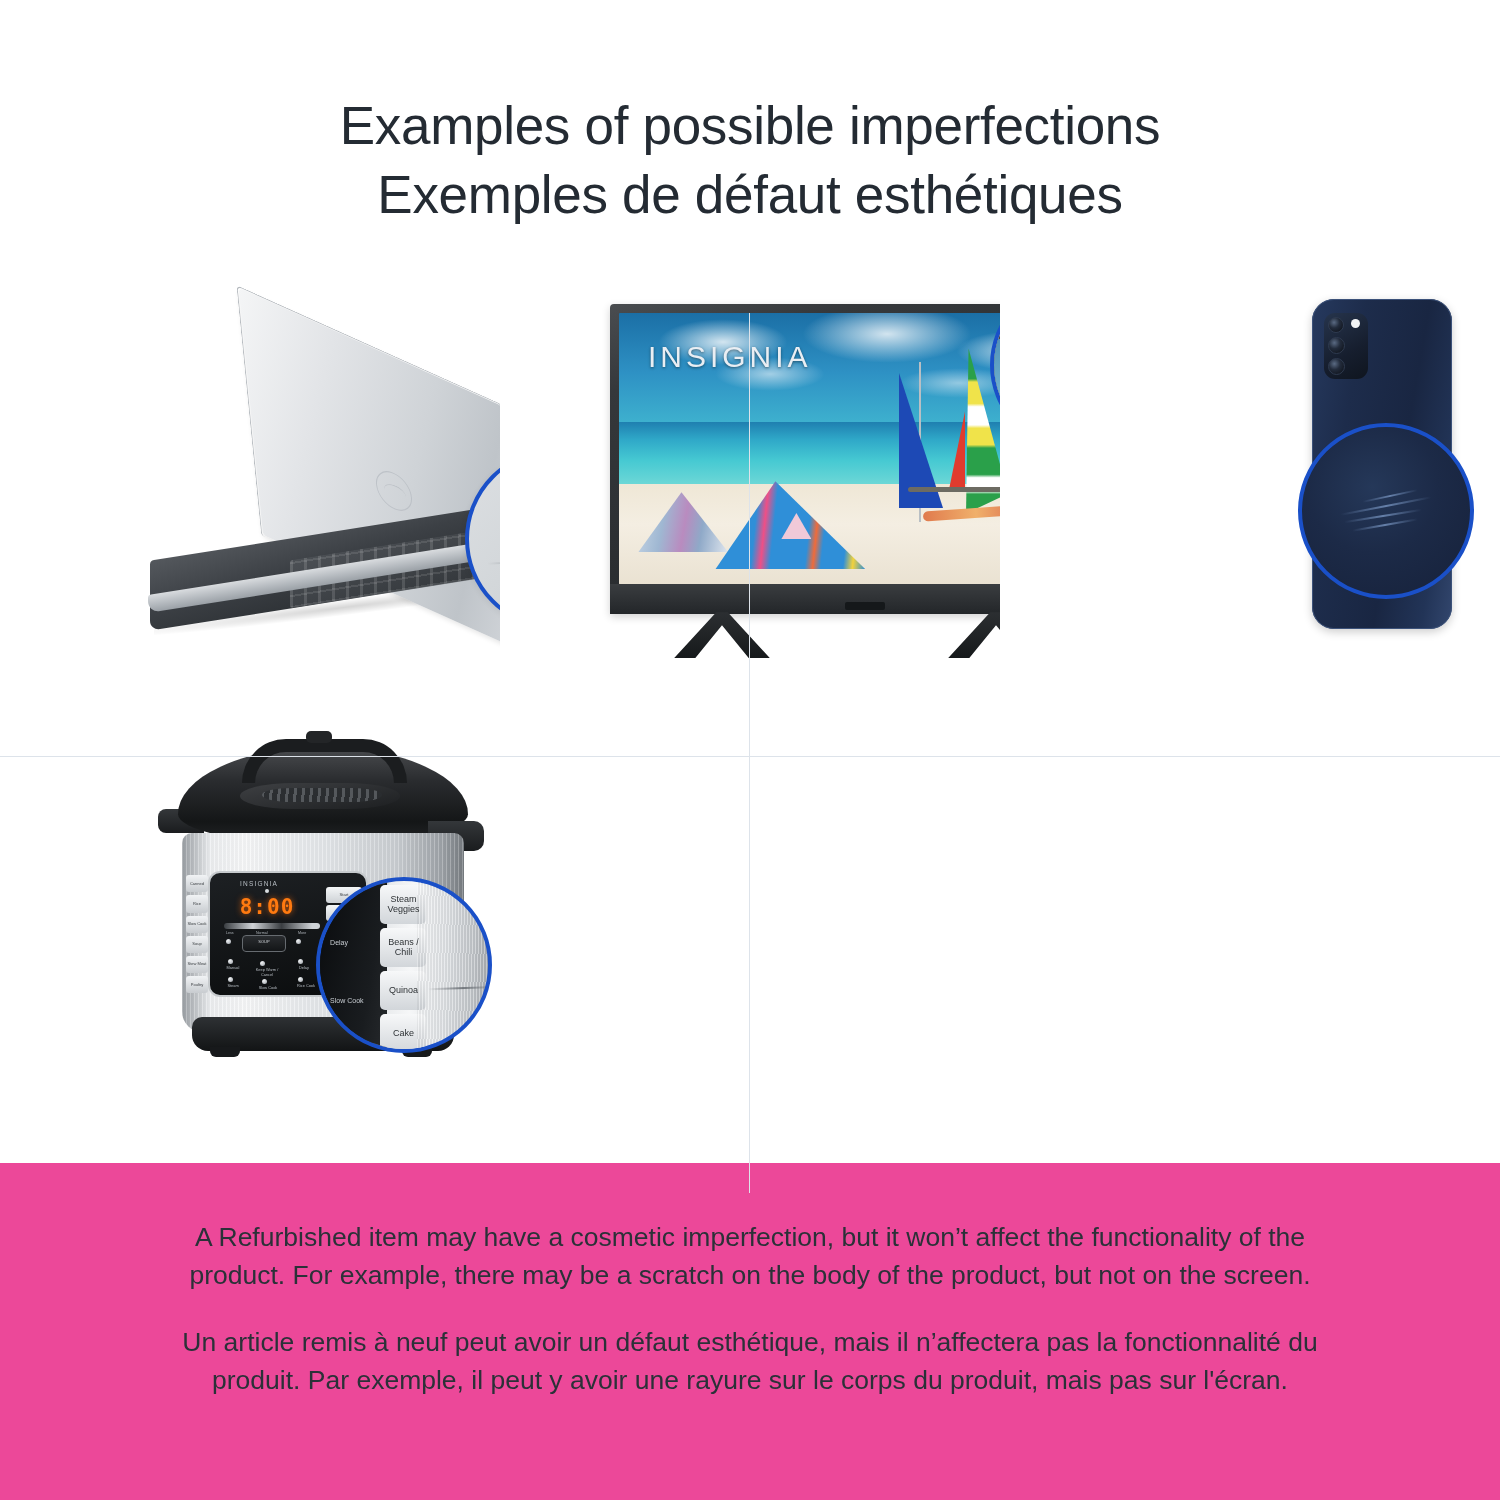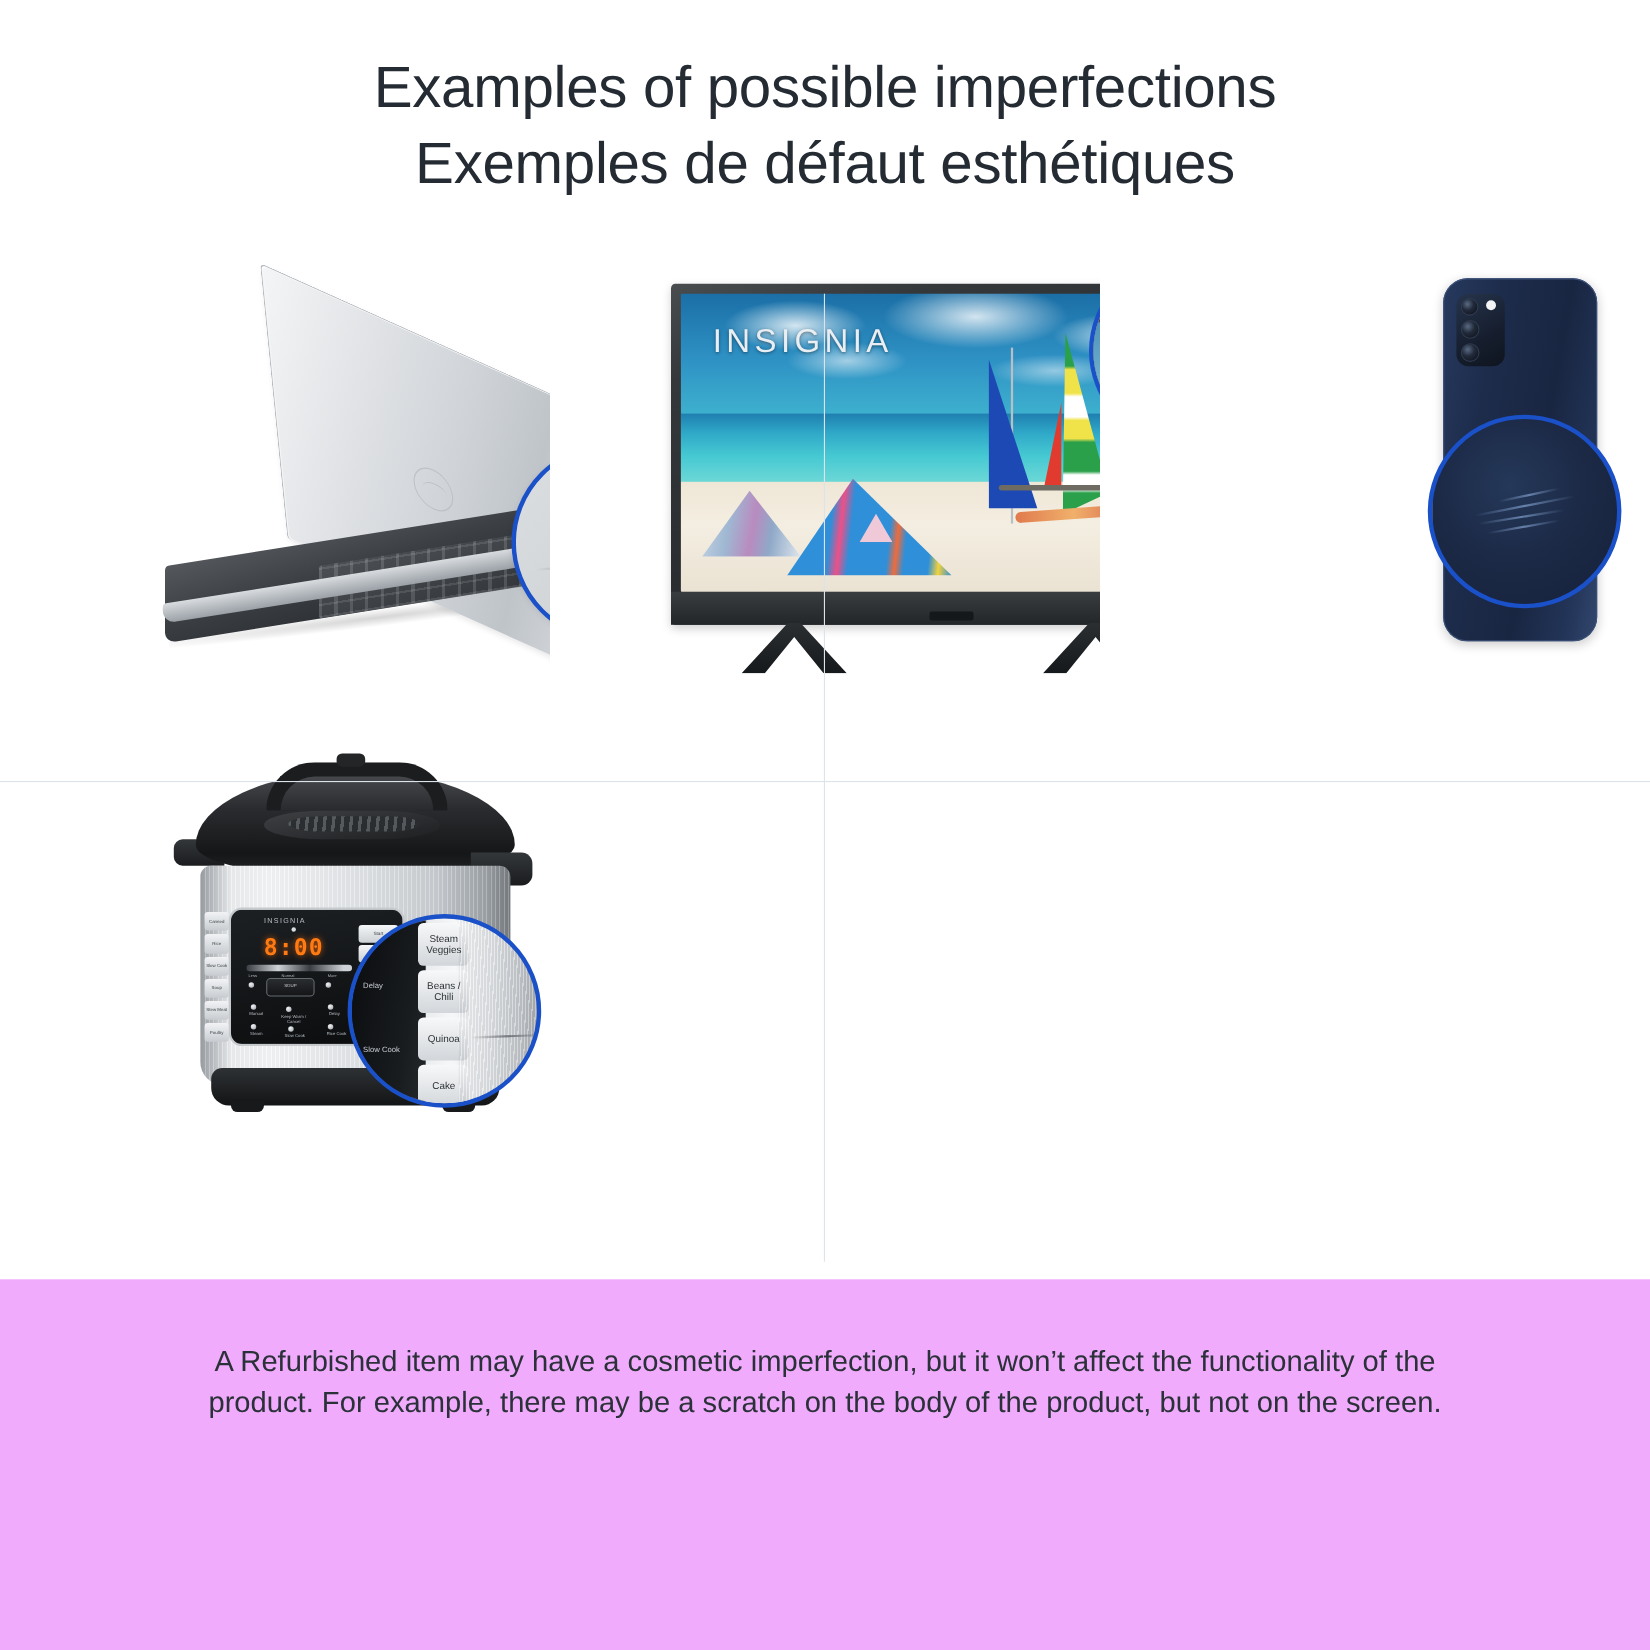--- a/index.html
+++ b/index.html
@@ -6,21 +6,21 @@
   html,body { width:1500px; height:1500px; }
   body {
     background:#ffffff;
     font-family:"Liberation Sans", sans-serif;
     color:#242b33;
     overflow:hidden;
   }
   .page { position:relative; width:1500px; height:1500px; background:#fff; }
 
   
-  .header { padding-top:48px; text-align:center; }
+  .header { padding-top:94px; text-align:center; }
   .header h1 {
     font-size:53px;
     font-weight:400;
     line-height:1.22;
     color:#242b33;
     letter-spacing:-0.3px;
   }
   .header h1.fr { margin-top:4px; }
 
   
@@ -375,21 +375,21 @@
   .mag-ck-scratch{
     position:absolute; left:64%; top:63%; width:70px; height:1.5px;
     background:linear-gradient(90deg,rgba(110,115,120,0),rgba(95,100,106,.8),rgba(110,115,120,0));
     transform:rotate(-2deg);
   }
   .mag-ck-lbl-sm{ position:absolute; left:6%; font-size:7px; color:#c9ced3; }
 
   
   .footer {
     position:absolute; left:0; top:1163px; width:1500px; height:337px;
-    background:#f0abfc;
+    background:#ec4899;
     padding:56px 180px 0 180px;
     text-align:center;
   }
   .footer p {
     font-size:26.5px; line-height:1.42; color:#2b3138; font-weight:400;
   }
   .footer p.fr { margin-top:30px; }
 </style>
 </head>
 <body>
@@ -552,15 +552,16 @@
           </div>
           <div class="mag-steel-tex"></div>
           <div class="mag-ck-scratch"></div>
         </div>
       </div>
     </div>
   </div>
 
   <div class="footer">
     <p class="en">A Refurbished item may have a cosmetic imperfection, but it won’t affect the functionality of the product. For example, there may be a scratch on the body of the product, but not on the screen.</p>
+    <p class="fr">Un article remis à neuf peut avoir un défaut esthétique, mais il n’affectera pas la fonctionnalité du produit. Par exemple, il peut y avoir une rayure sur le corps du produit, mais pas sur l'écran.</p>
   </div>
 
 </div>
 
 </body></html>

